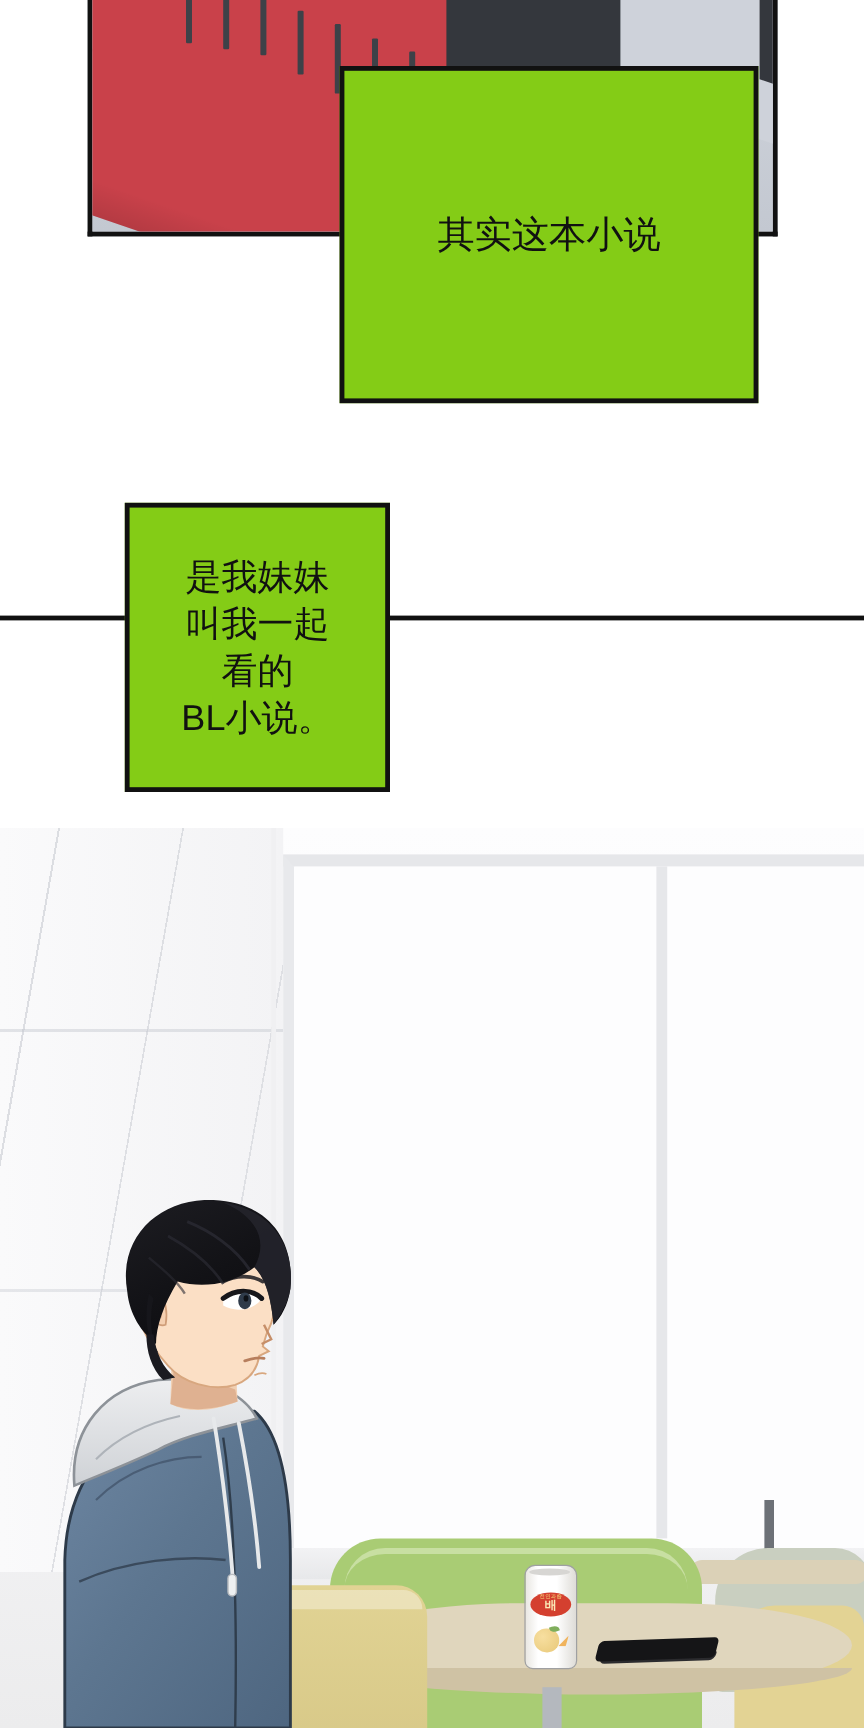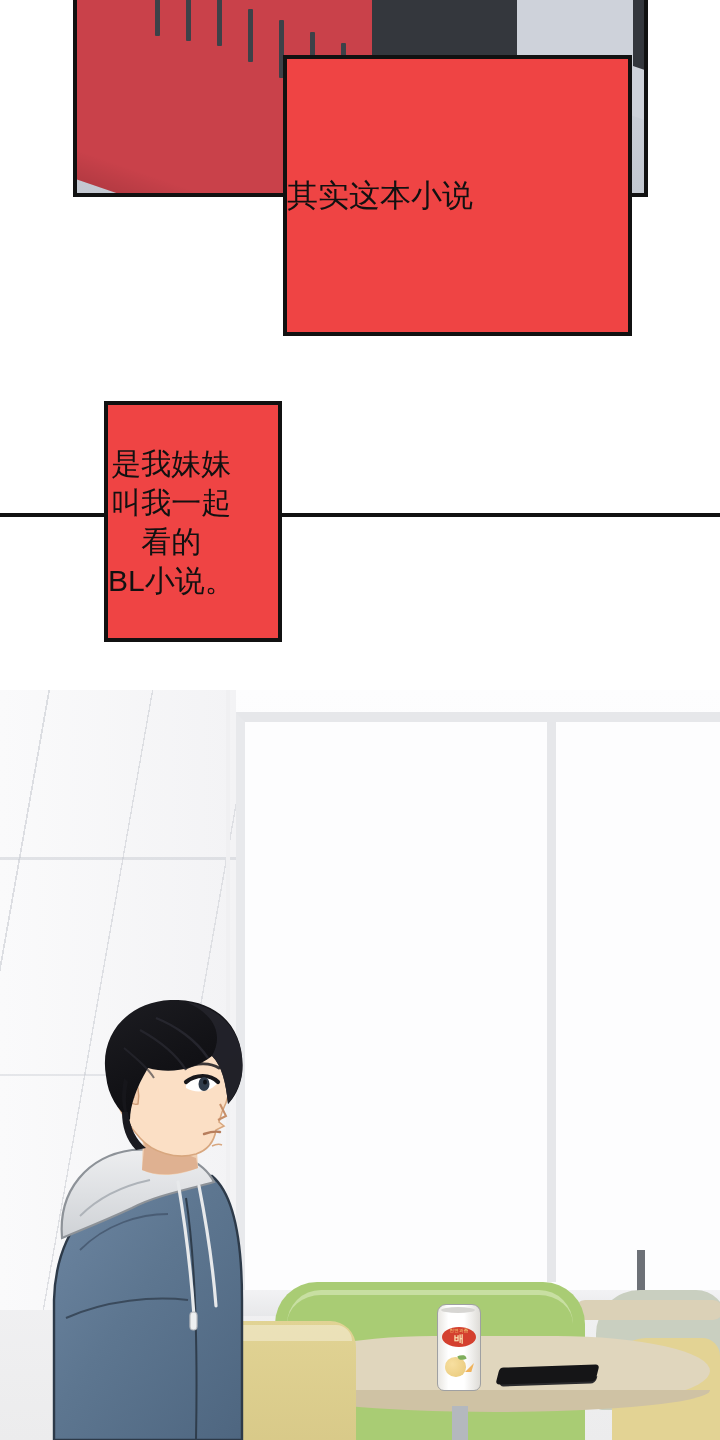--- a/index.html
+++ b/index.html
@@ -100,40 +100,41 @@
   }
   .p1-dark2 {
     left: 556px; top: -230px;
     width: 22px; height: 300px;
     background: #34373d;
   }
 
   
   .bubble {
     position: absolute;
-    background: #ef4444;
+    background: #84cc16;
     border: 4px solid #111111;
     box-sizing: border-box;
     display: flex;
     align-items: center;
+    justify-content: center;
     z-index: 40;
   }
   .bubble .txt {
     text-align: center;
     color: #111111;
     line-height: 1.34;
     font-weight: 500;
     white-space: pre-line;
     font-family: "Liberation Sans", "DejaVu Sans", sans-serif;
   }
 
   #bubble1 { left: 283px; top: 55px; width: 349px; height: 281px; }
   #bubble1 .txt { font-size: 31px; }
 
-  #bubble2 { left: 104px; top: 401px; width: 178px; height: 241px; }
+  #bubble2 { left: 104px; top: 419px; width: 221px; height: 241px; }
   #bubble2 .txt { font-size: 30px; line-height: 1.30; }
 
   #bubble3 { left: 352px; top: 892px; width: 314px; height: 300px; }
   #bubble3 .txt { font-size: 30px; line-height: 1.26; }
 
   
   .divider {
     position: absolute;
     left: 0;
     top: 513px;

